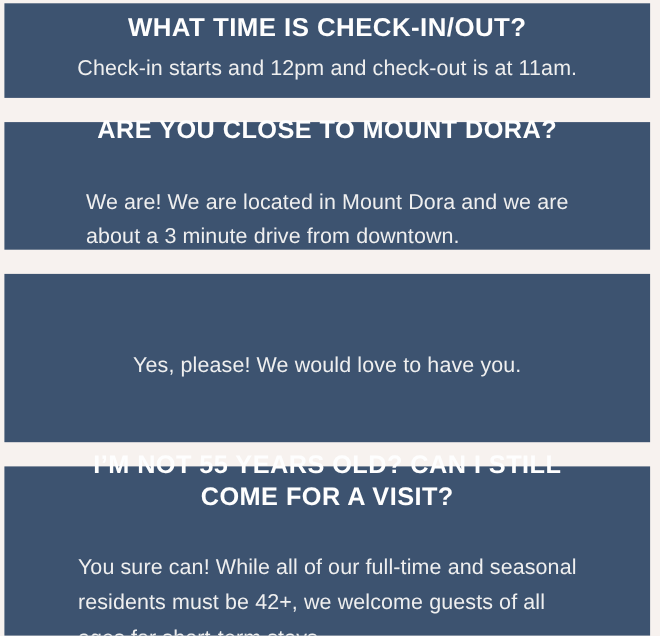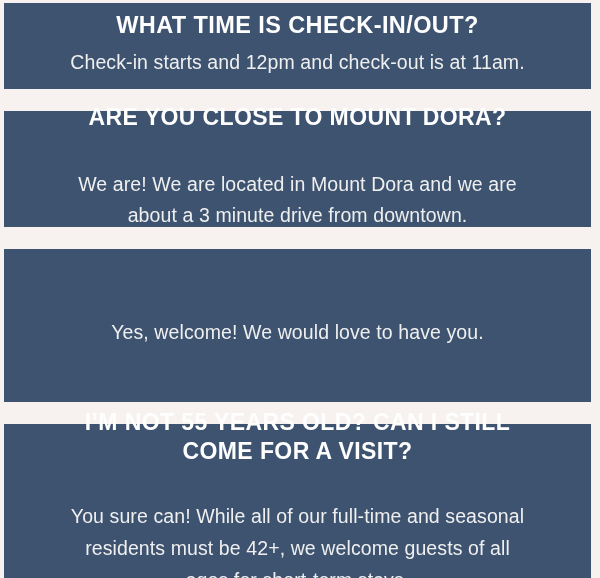--- a/index.html
+++ b/index.html
@@ -55,21 +55,21 @@
 
   .card-2 .faq-question,
   .card-3 .faq-question,
   .card-4 .faq-question { font-size: 23px; }
 
   .faq-answer {
     font-weight: 400;
     font-size: 19.5px;
     line-height: 1.62;
     color: #EFEFEF;
-    text-align: center;
+    text-align: left;
     white-space: pre-line;
     letter-spacing: 0.1px;
   }
 
   .card-1 .faq-answer { margin-top: 7px; }
   .card-2 .faq-answer { margin-top: 5px; }
   .card-3 .faq-answer { margin-top: 18px; }
   .card-4 .faq-answer { margin-top: 4px; }
 </style>
 </head>
@@ -82,21 +82,21 @@
     <p class="faq-answer">Check-in starts and 12pm and check-out is at 11am.</p>
   </section>
 
   <section class="faq-card card-2">
     <h2 class="faq-question">ARE YOU CLOSE TO MOUNT DORA?</h2>
     <p class="faq-answer">We are! We are located in Mount Dora and we are
 about a 3 minute drive from downtown.</p>
   </section>
 
   <section class="faq-card card-3">
-    <p class="faq-answer">Yes, welcome! We would love to have you.</p>
+    <p class="faq-answer">Yes, please! We would love to have you.</p>
   </section>
 
   <section class="faq-card card-4">
     <h2 class="faq-question">I’M NOT 55 YEARS OLD?  CAN I STILL
 COME FOR A VISIT?</h2>
     <p class="faq-answer">You sure can! While all of our full-time and seasonal
 residents must be 42+, we welcome guests of all
 ages for short-term stays.</p>
   </section>
 

